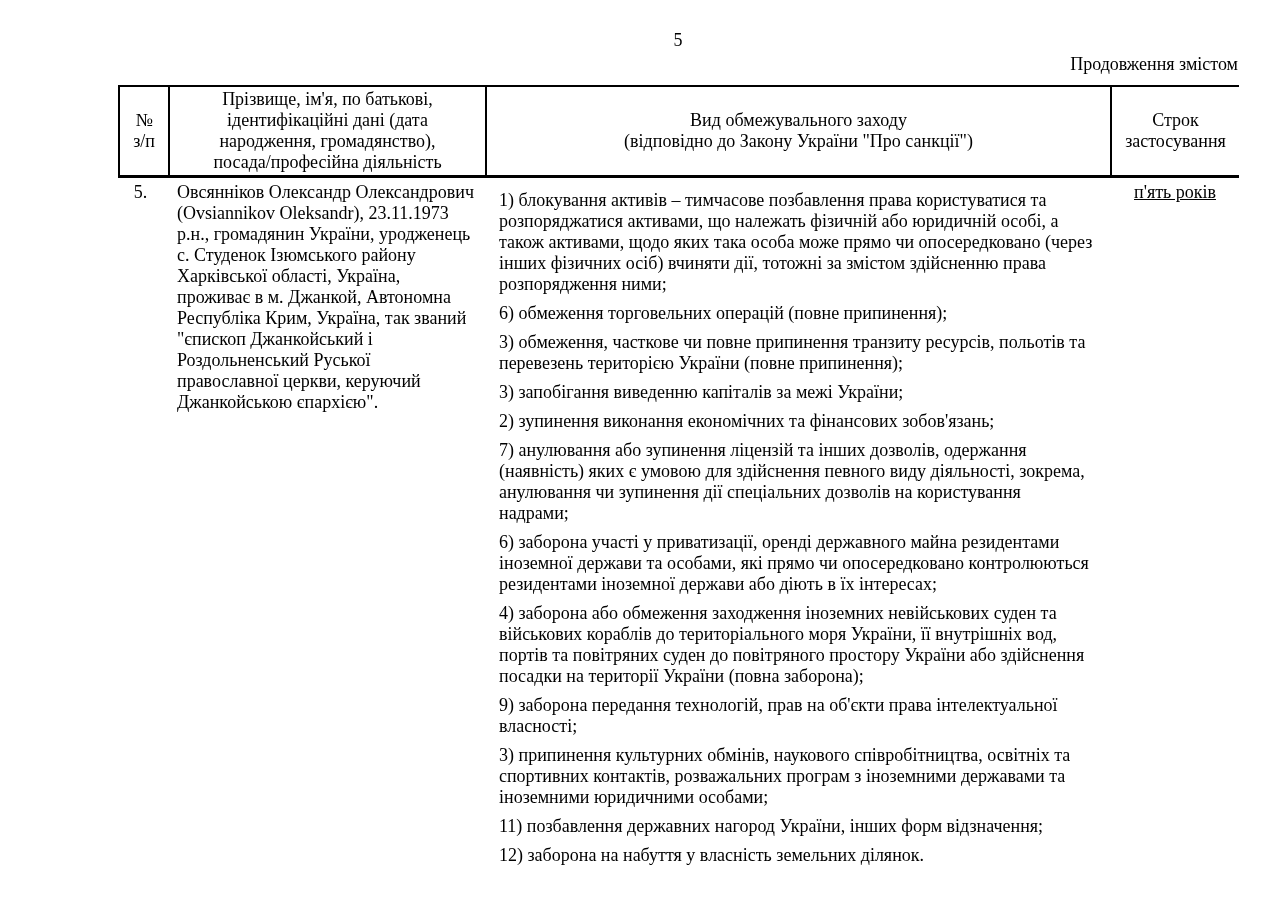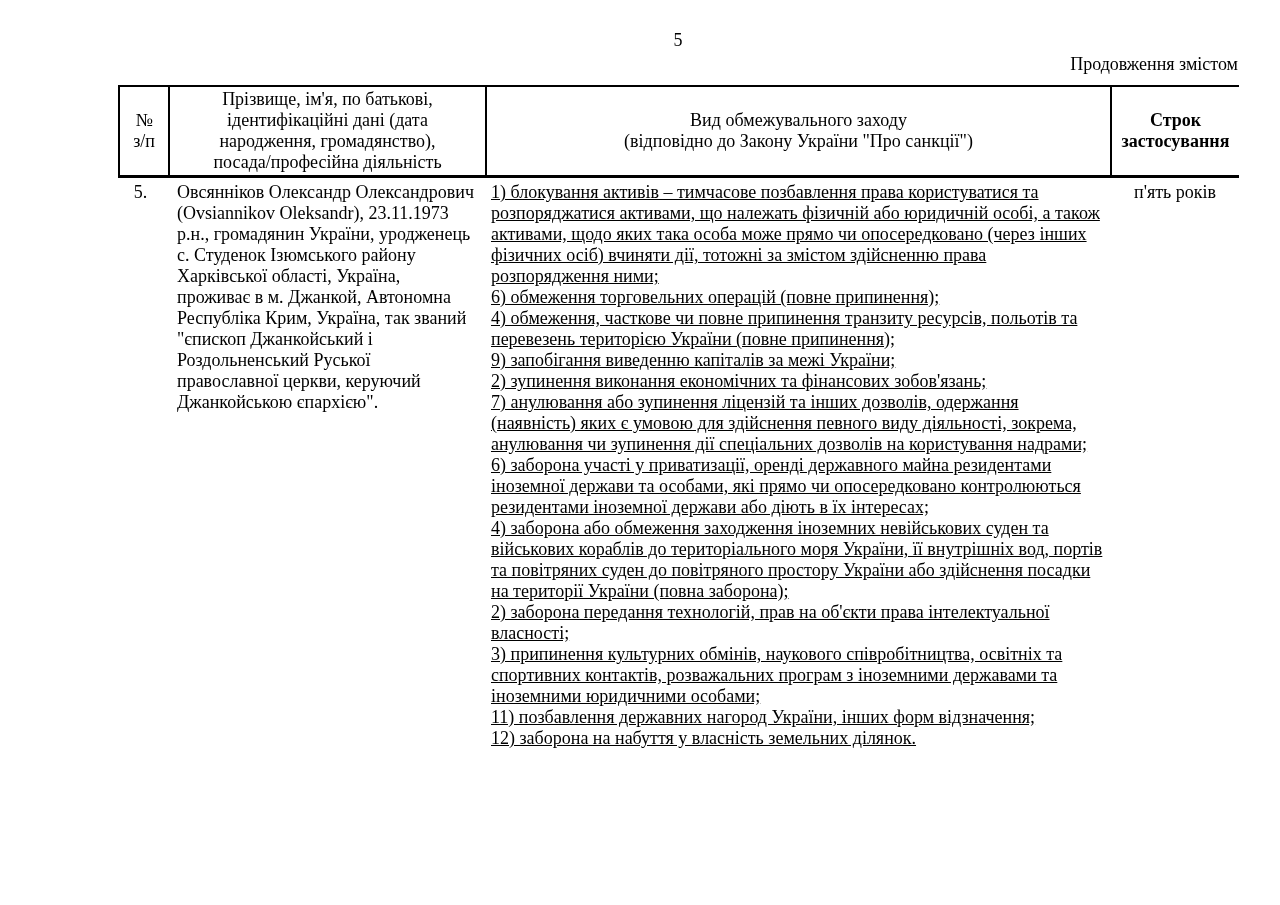--- a/index.html
+++ b/index.html
@@ -48,21 +48,21 @@
   thead th {
     font-weight: normal;
     text-align: center;
     vertical-align: middle;
     padding: 2px 8px;
     border-top: 2px solid #000;
     border-bottom: 3px solid #000;
     border-left: 2px solid #000;
     white-space: pre-line;
   }
-  thead th:last-child { border-right: none; font-weight: bold; }
+  thead th:last-child { border-right: none; }
 
   tbody td {
     vertical-align: top;
     padding-top: 4px;
     border: none;
   }
   td.cell-num {
     text-align: center;
     padding-right: 8px;
   }
@@ -71,24 +71,24 @@
     padding-right: 10px;
   }
   td.cell-measure {
     padding-left: 5px;
     padding-right: 8px;
   }
   td.cell-term {
     text-align: center;
     padding-left: 2px;
     padding-right: 2px;
+    text-decoration: underline;
   }
   .measure-item {
-    margin: 0;
-    text-decoration: underline;
+    margin: 8px;
   }
 </style>
 </head>
 <body>
 
 <div class="page">
 
   <div class="page-number">5</div>
 
   <div class="continuation">Продовження змістом</div>
@@ -113,27 +113,27 @@
 застосування</th>
       </tr>
     </thead>
     <tbody>
       <tr>
         <td class="cell-num">5.</td>
         <td class="cell-person">Овсянніков Олександр Олександрович (Ovsiannikov Oleksandr), 23.11.1973 р.н., громадянин України, уродженець с. Студенок Ізюмського району Харківської області, Україна, проживає в м. Джанкой, Автономна Республіка Крим, Україна, так званий "єпископ Джанкойський і Роздольненський Руської православної церкви, керуючий Джанкойською єпархією".</td>
         <td class="cell-measure">
             <p class="measure-item">1) блокування активів – тимчасове позбавлення права користуватися та розпоряджатися активами, що належать фізичній або юридичній особі, а також активами, щодо яких така особа може прямо чи опосередковано (через інших фізичних осіб) вчиняти дії, тотожні за змістом здійсненню права розпорядження ними;</p>
             <p class="measure-item">6) обмеження торговельних операцій (повне припинення);</p>
-            <p class="measure-item">4) обмеження, часткове чи повне припинення транзиту ресурсів, польотів та перевезень територією України (повне припинення);</p>
-            <p class="measure-item">9) запобігання виведенню капіталів за межі України;</p>
+            <p class="measure-item">3) обмеження, часткове чи повне припинення транзиту ресурсів, польотів та перевезень територією України (повне припинення);</p>
+            <p class="measure-item">3) запобігання виведенню капіталів за межі України;</p>
             <p class="measure-item">2) зупинення виконання економічних та фінансових зобов'язань;</p>
             <p class="measure-item">7) анулювання або зупинення ліцензій та інших дозволів, одержання (наявність) яких є умовою для здійснення певного виду діяльності, зокрема, анулювання чи зупинення дії спеціальних дозволів на користування надрами;</p>
             <p class="measure-item">6) заборона участі у приватизації, оренді державного майна резидентами іноземної держави та особами, які прямо чи опосередковано контролюються резидентами іноземної держави або діють в їх інтересах;</p>
             <p class="measure-item">4) заборона або обмеження заходження іноземних невійськових суден та військових кораблів до територіального моря України, її внутрішніх вод, портів та повітряних суден до повітряного простору України або здійснення посадки на території України (повна заборона);</p>
-            <p class="measure-item">2) заборона передання технологій, прав на об'єкти права інтелектуальної власності;</p>
+            <p class="measure-item">9) заборона передання технологій, прав на об'єкти права інтелектуальної власності;</p>
             <p class="measure-item">3) припинення культурних обмінів, наукового співробітництва, освітніх та спортивних контактів, розважальних програм з іноземними державами та іноземними юридичними особами;</p>
             <p class="measure-item">11) позбавлення державних нагород України, інших форм відзначення;</p>
             <p class="measure-item">12) заборона на набуття у власність земельних ділянок.</p>
           </td>
         <td class="cell-term">п'ять років</td>
       </tr>
     </tbody>
   </table>
 
 </div>

